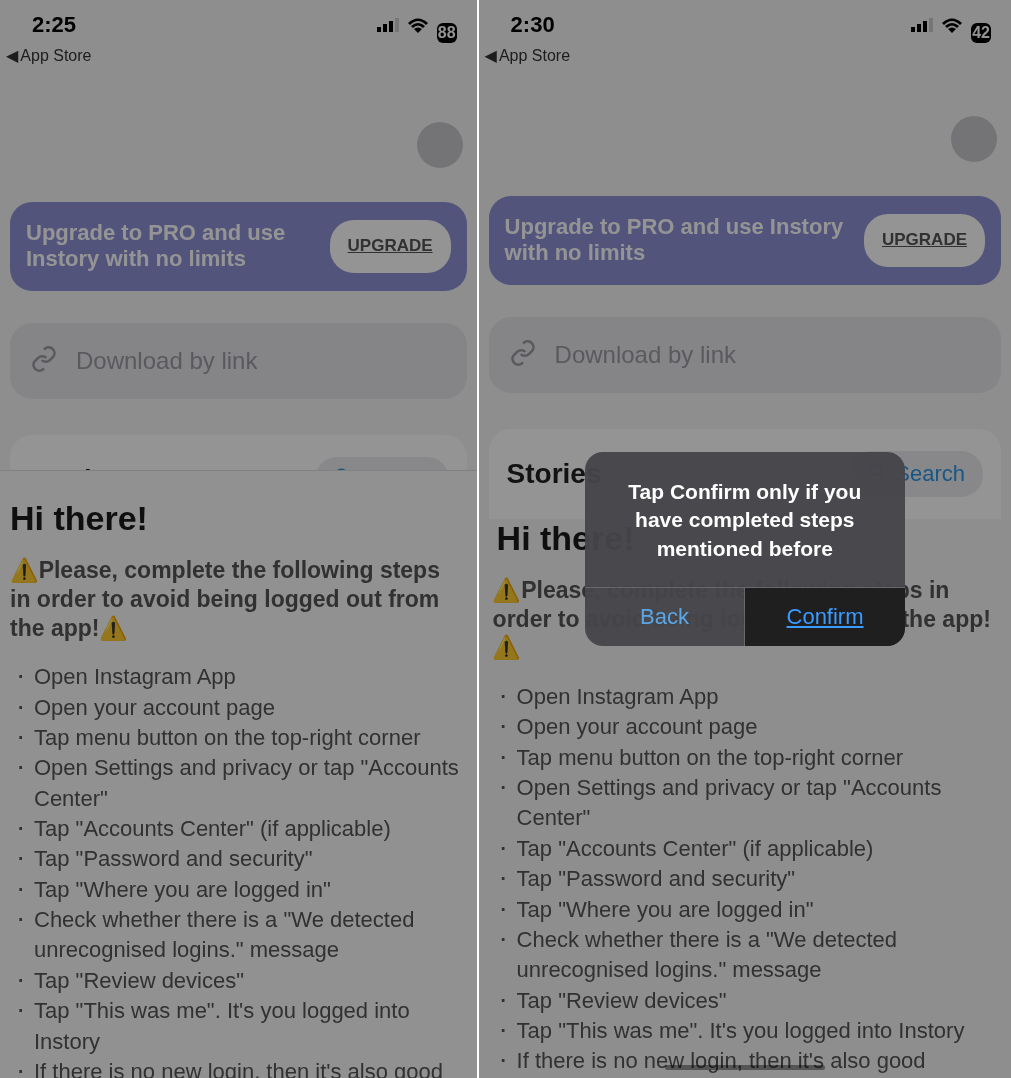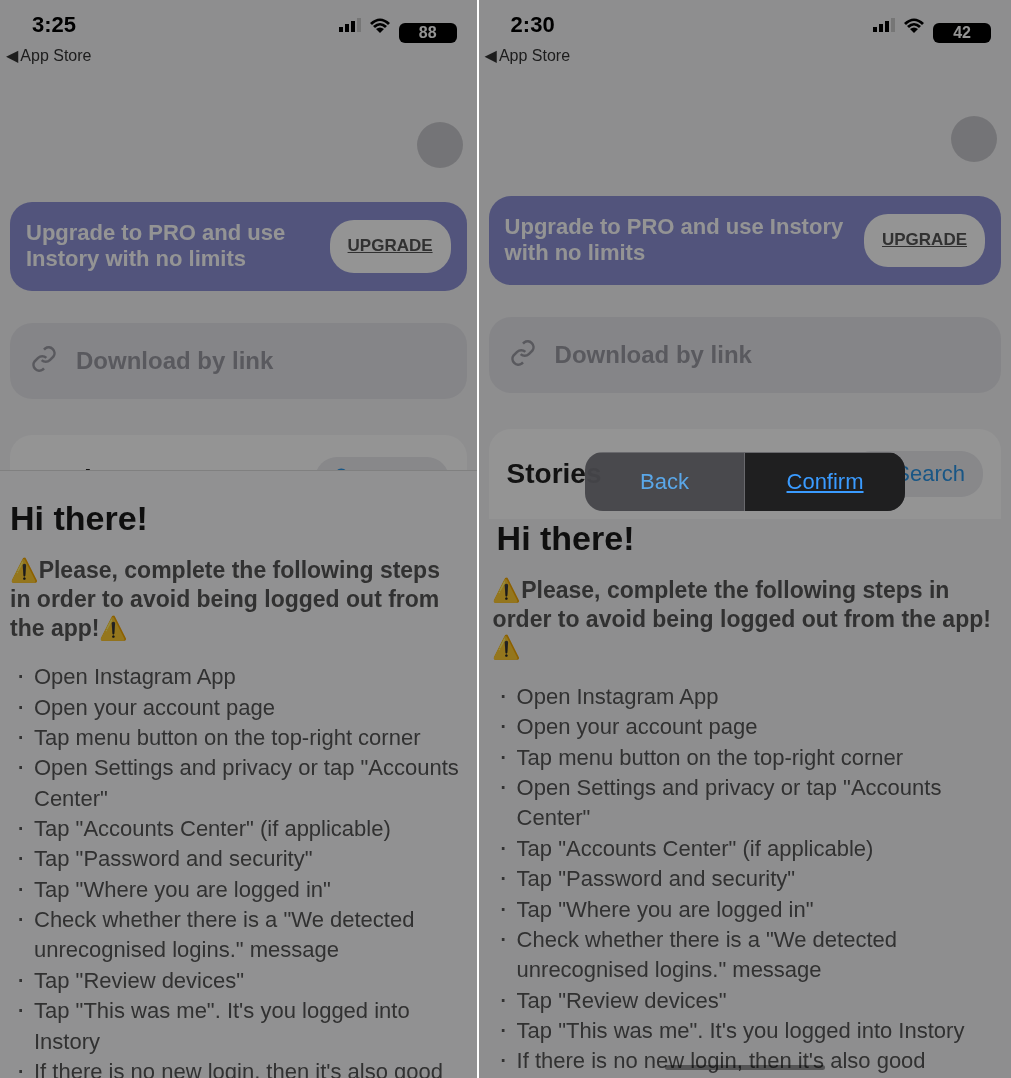--- a/index.html
+++ b/index.html
@@ -27,21 +27,21 @@
     align-items: center;
     padding: 0 20px;
     color: #000;
     position: relative;
   }
   .status-time { font-size: 22px; font-weight: 600; margin-left: 12px; }
   .status-icons { margin-left: auto; display: flex; align-items: center; gap: 8px; }
   .cell-icon, .wifi-icon { display: inline-flex; }
   .battery-badge {
     background: #000; color: #fff;
-    border-radius: 6px; padding: 1px 20px;
+    border-radius: 6px; padding: 1px 1px;
     font-size: 16px; font-weight: 700; margin-top: 16px;
   }
   .back-appstore {
     position: absolute; top: 46px; left: 6px;
     font-size: 16px; color: #333;
     display: flex; align-items: center; gap: 2px;
   }
 
   
   .app-top { padding: 72px 10px 0 10px; }
@@ -67,21 +67,21 @@
   }
 
   .download-row {
     margin-top: 32px;
     background: #e6e6ea;
     border-radius: 22px;
     padding: 22px 20px;
     display: flex; align-items: center; gap: 18px;
   }
   .link-icon { color: #9a9aa3; }
-  .download-text { color: #9a9aa3; font-size: 24px; font-weight: 700; }
+  .download-text { color: #9a9aa3; font-size: 24px; font-weight: 400; }
 
   .stories-row {
     margin-top: 36px;
     background: #fff;
     border-radius: 22px 22px 0 0;
     padding: 22px 18px;
     display: flex; align-items: center; gap: 12px;
   }
   .stories-title { font-size: 28px; font-weight: 700; color: #222; flex: 1; }
   .search-pill {
@@ -158,21 +158,21 @@
   .phone.right .hi { padding-left: 4px; }
   .phone.right .list-wrap { padding: 0 4px; }
 
 </style>
 </head>
 <body>
 
 <div class="phone left">
 
   <div class="status-bar">
-    <span class="status-time">3:25</span>
+    <span class="status-time">2:25</span>
     <div class="status-icons">
       <span class="cell-icon">
         <svg width="22" height="14" viewBox="0 0 22 14">
             <rect x="0" y="9" width="4" height="5" fill="#000"></rect>
             <rect x="6" y="6" width="4" height="8" fill="#000"></rect>
             <rect x="12" y="3" width="4" height="11" fill="#000"></rect>
             <rect x="18" y="0" width="4" height="14" fill="#ccc"></rect>
           </svg>
       </span>
       <span class="wifi-icon">
@@ -317,20 +317,21 @@
           <li>Tap "This was me". It's you logged into Instory</li>
           <li>If there is no new login, then it's also good</li>
         </ul>
 
     </div>
   </div>
 
   <div class="dim"></div>
 
   <div class="alert">
+    <div class="alert-msg">Tap Confirm only if you have completed steps mentioned before</div>
     <div class="alert-row">
       <button class="alert-btn back">Back</button>
       <button class="alert-btn confirm">Confirm</button>
     </div>
   </div>
 
   <div class="home-indicator"></div>
 </div>
 
 </body></html>

